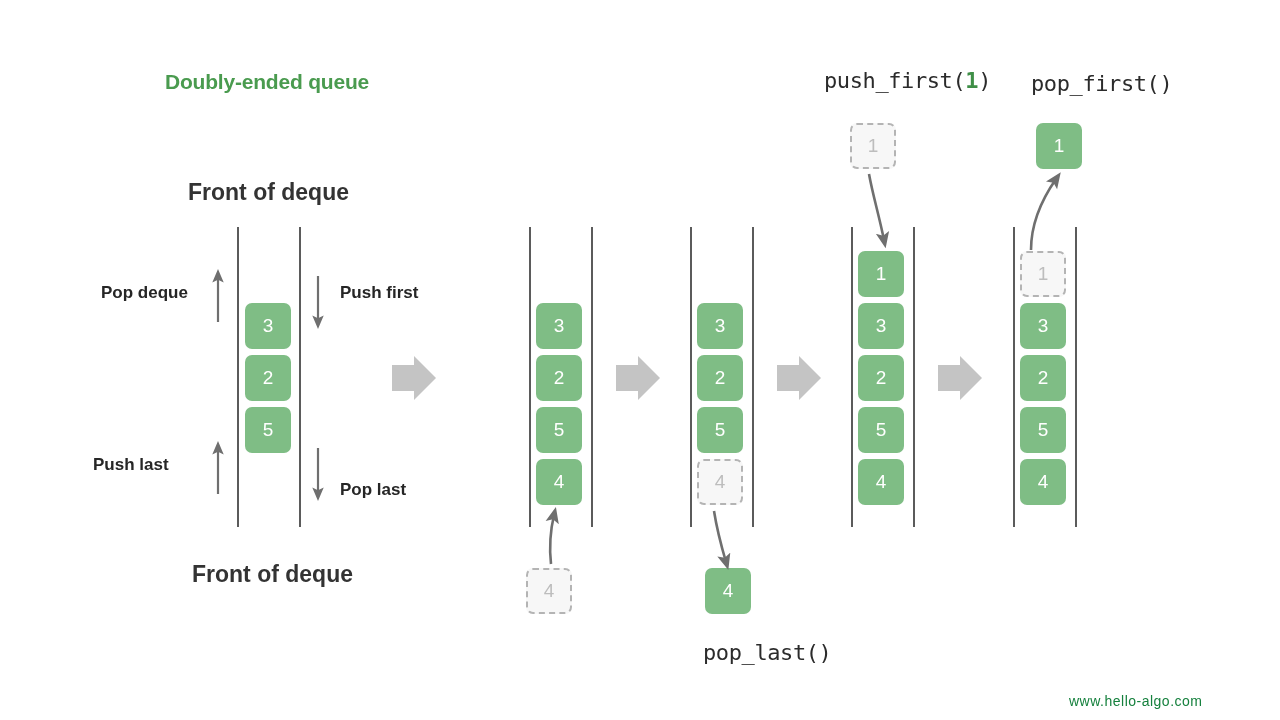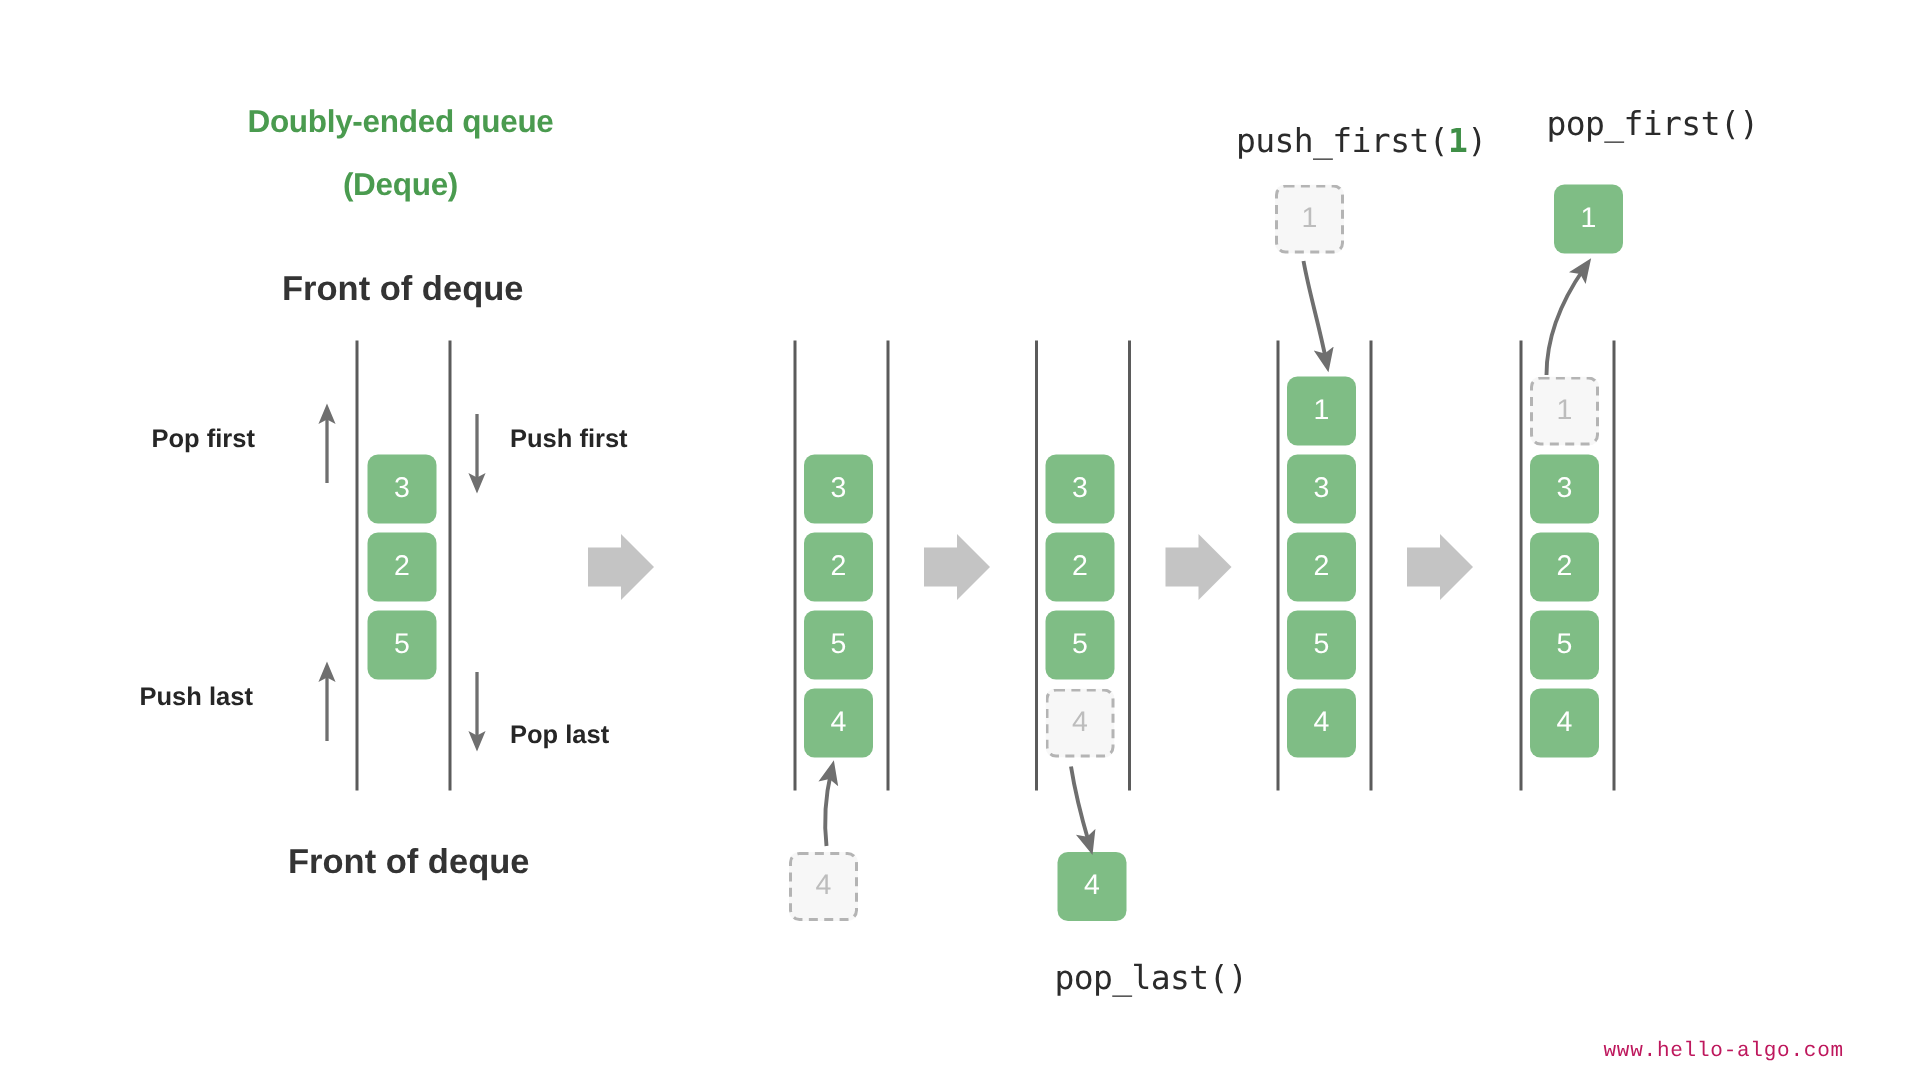--- a/index.html
+++ b/index.html
@@ -51,23 +51,23 @@
     color: #2b2b2b;
     white-space: nowrap;
     letter-spacing: -0.4px;
   }
   .op-label .arg {
     color: #3f8f47;
     font-weight: bold;
   }
   .watermark {
     position: absolute;
-    font-family: Liberation Mono, monospace;
+    font-family: Liberation Sans, sans-serif;
     font-size: 14px;
-    color: #be185d;
+    color: #15803d;
     white-space: nowrap;
     letter-spacing: 0.5px;
   }
 
   
   .rail {
     position: absolute;
     width: 2px;
     background: #5b5b5b;
   }
@@ -104,26 +104,25 @@
     height: 720px;
     pointer-events: none;
   }
 </style>
 </head>
 <body>
 
 <div id="stage">
 
   <div class="title" style="left:142px; top:58px; width:250px;">Doubly-ended queue</div>
-  <div class="title" style="left:142px; top:100px; width:250px;">(Deque)</div>
 
   <div class="hdr-label" style="left:188px; top:167px;">Front of deque</div>
   <div class="hdr-label" style="left:192px; top:549px;">Front of deque</div>
 
-  <div class="side-label" style="left:101px; top:271px;">Pop first</div>
+  <div class="side-label" style="left:101px; top:271px;">Pop deque</div>
   <div class="side-label" style="left:340px; top:271px;">Push first</div>
   <div class="side-label" style="left:93px; top:443px;">Push last</div>
   <div class="side-label" style="left:340px; top:468px;">Pop last</div>
 
   <div class="rail" style="left:237px; top:215px; height:300px;"></div>
   <div class="rail" style="left:299px; top:215px; height:300px;"></div>
 
   <div class="node solid" style="left:245px; top:291px;">3</div>
   <div class="node solid" style="left:245px; top:343px;">2</div>
   <div class="node solid" style="left:245px; top:395px;">5</div>
@@ -166,21 +165,21 @@
 
   <div class="node ghost" style="left:1020px; top:239px;">1</div>
   <div class="node solid" style="left:1020px; top:291px;">3</div>
   <div class="node solid" style="left:1020px; top:343px;">2</div>
   <div class="node solid" style="left:1020px; top:395px;">5</div>
   <div class="node solid" style="left:1020px; top:447px;">4</div>
 
 
   <div class="op-label" style="left:703px; top:628px;"><span>pop_last()</span></div>
 
-  <div class="op-label" style="left:824px; top:70px;"><span>push_first(</span><span class="arg">1</span><span>)</span></div>
+  <div class="op-label" style="left:824px; top:56px;"><span>push_first(</span><span class="arg">1</span><span>)</span></div>
 
   <div class="op-label" style="left:1031px; top:59px;"><span>pop_first()</span></div>
 
   <div class="watermark" style="left:1069px; top:681px;">www.hello-algo.com</div>
 
   <svg id="overlay" viewBox="0 0 1280 720" xmlns="http://www.w3.org/2000/svg">
     <defs>
       <marker id="thinHead" markerWidth="7" markerHeight="7" refX="3.0" refY="3.0" orient="auto" markerUnits="strokeWidth">
         <path d="M0,0.4 L6.2,3.0 L0,5.6 L1.3,3.0 Z" fill="#6f6f6f"></path>
       </marker>

